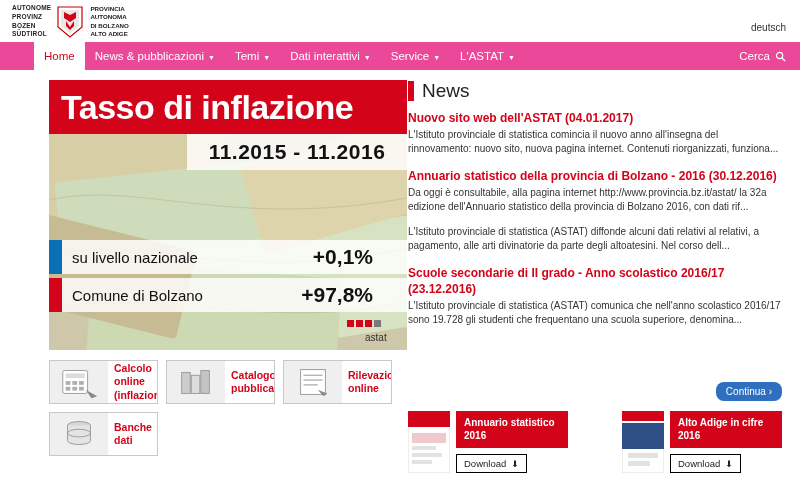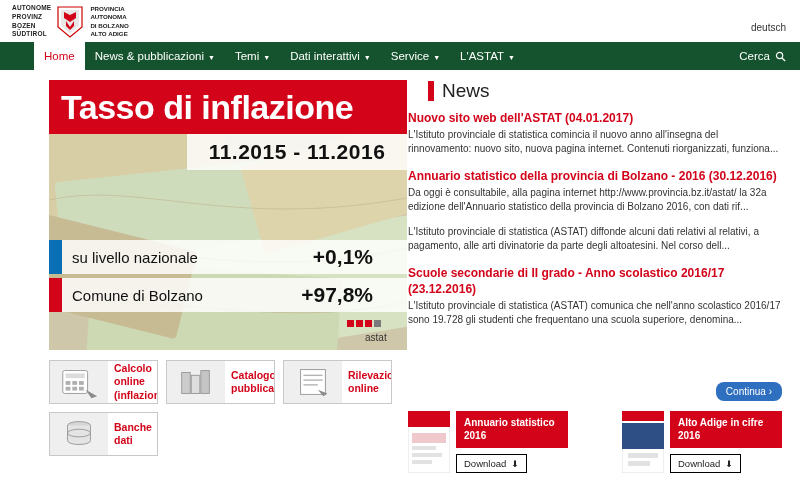--- a/index.html
+++ b/index.html
@@ -30,21 +30,21 @@
     margin-left: 14px; color:#d3041a; font-weight: bold;
     font-size: 12.5px; line-height: 1.3;
   }
   .lang {
     position: absolute; right: 14px; top: 22px;
     font-size: 10px; color:#333;
   }
 
   
   .nav {
-    height: 28px; background:#14532d; display:flex; align-items:stretch;
+    height: 28px; background:#ec4899; display:flex; align-items:stretch;
     position: relative; padding-left: 34px;
   }
   .nav-item {
     color:#fff; font-size: 11.5px; display:flex; align-items:center;
     padding: 0 10px; white-space: nowrap; cursor: pointer;
   }
   .nav-item.active { background:#ffffff; color:#d3041a; font-weight: normal; }
   .caret { margin-left: 4px; font-size: 7px; line-height: 1; position: relative; top:1px; }
   .nav-search {
     position: absolute; right: 14px; top: 0; height: 28px;
@@ -94,21 +94,21 @@
     display:flex; align-items:stretch; overflow:hidden; cursor:pointer;
   }
   .tile-img { width: 58px; background:#efefef; position:relative; flex:0 0 58px; }
   .tile-stripe { width: 5px; background:#d3041a; }
   .tile-label {
     font-size: 10.5px; color:#d3041a; font-weight: bold; line-height: 1.25;
     display:flex; align-items:center; padding: 0 6px; white-space: pre-line;
   }
 
   
-  .news-head { display:flex; align-items:center; gap: 8px; margin-bottom: 8px; margin-left: 20px; }
+  .news-head { display:flex; align-items:center; gap: 8px; margin-bottom: 8px; }
   .news-bar { width: 6px; height: 20px; background:#d3041a; }
   .news-title { font-size: 19px; color:#222; }
   .news-item { margin-bottom: 11px; }
   .news-link {
     color:#d3041a; font-size: 12px; font-weight: bold; line-height: 1.35;
     display:block; margin-bottom: 2px; cursor: pointer;
   }
   .news-text { font-size: 10px; color:#333; line-height: 1.42; }
 
   .continua-wrap { display:flex; justify-content:flex-end; margin-top: 6px; }

